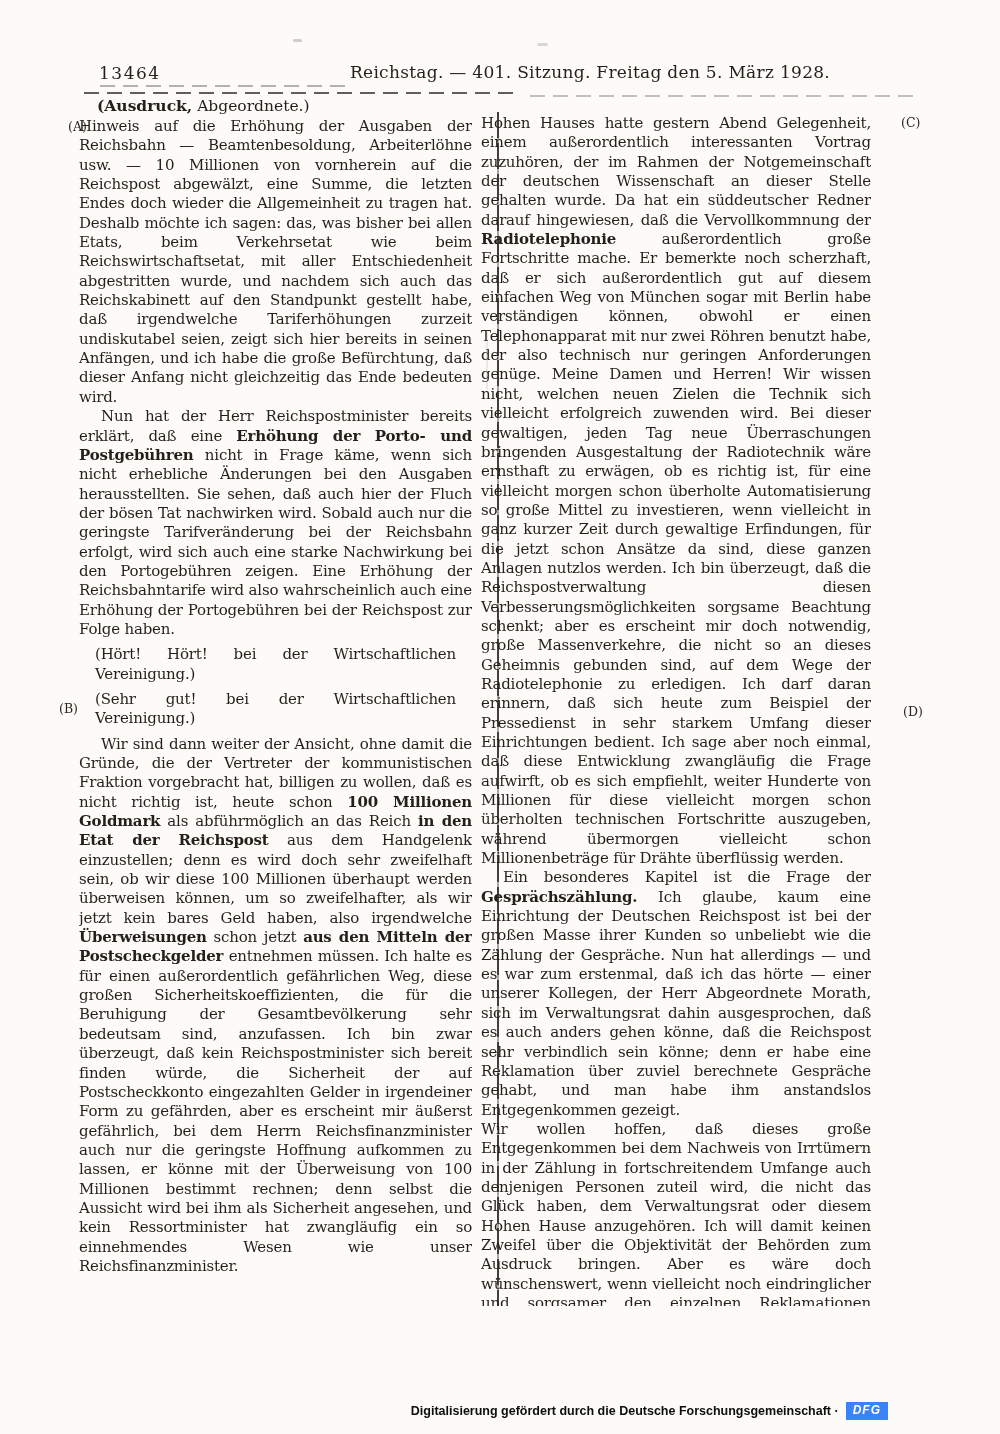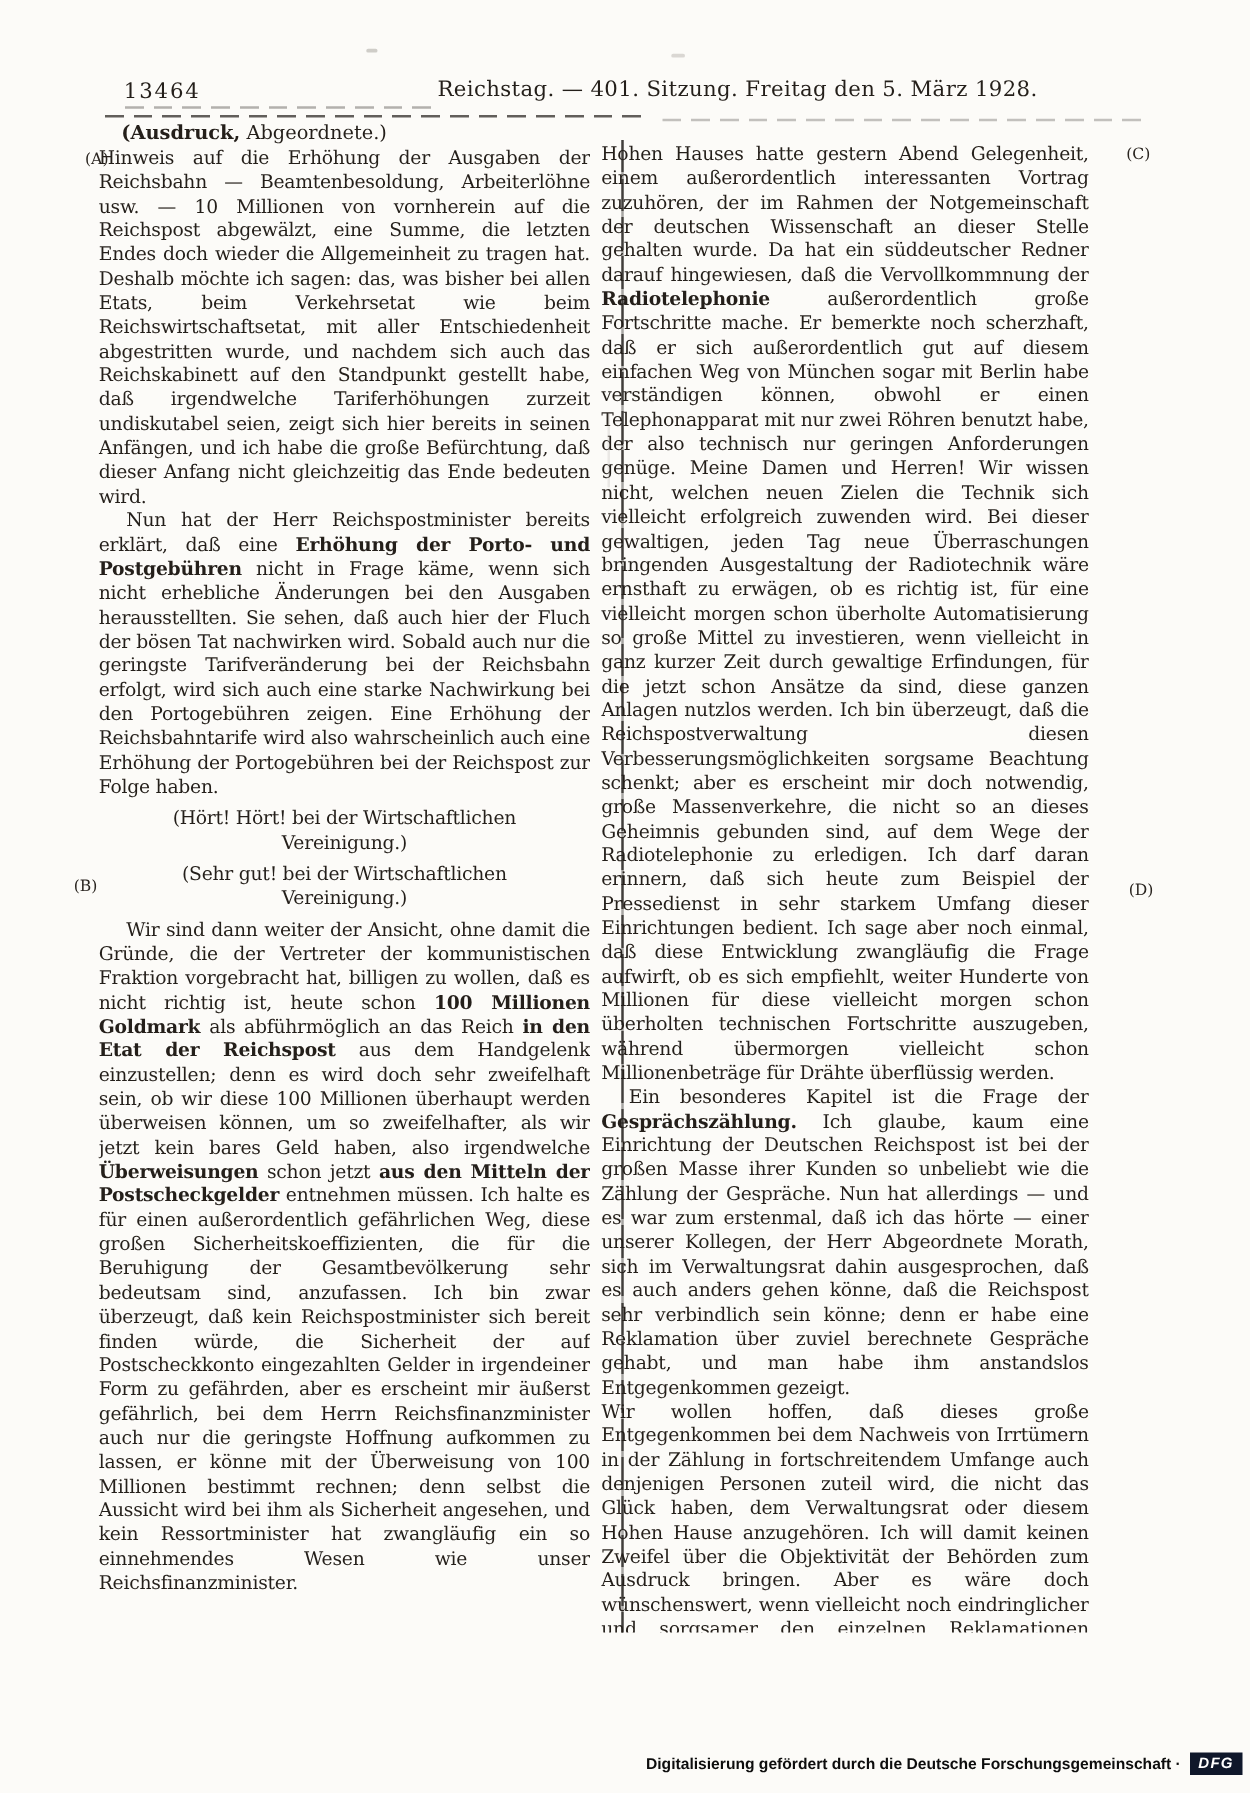--- a/index.html
+++ b/index.html
@@ -20,38 +20,38 @@
   .speaker .b{font-weight:bold;}
   
   .divider{position:absolute;left:497px;top:112px;width:2px;height:1194px;
     background:repeating-linear-gradient(180deg,#201d1a 0 26px,rgba(32,29,26,.45) 26px 31px);opacity:.85;}
   .col{position:absolute;font-size:15px;line-height:19.35px;text-align:justify;
     overflow:hidden;letter-spacing:-.2px;hyphens:auto;-webkit-hyphens:auto;}
   .col-left{left:79px;top:117px;width:393px;height:1188px;}
   .col-right{left:481px;top:114px;width:390px;height:1192px;}
   .col p{margin:0;}
   .col p.indent{text-indent:22px;}
-  .col p.interjection{text-align:center;text-indent:0;margin:6px 16px;white-space:pre-line;}
+  .col p.interjection{text-indent:0;margin:6px 16px;white-space:pre-line;}
   .b{font-weight:bold;}
   
   .marker{position:absolute;font-size:12.5px;color:#2a2520;}
   .marker-a{left:68px;top:119px;}
   .marker-b{left:59px;top:701px;}
   .marker-c{left:901px;top:115px;}
   .marker-d{left:903px;top:704px;}
   
   .speck{position:absolute;background:#9a958e;border-radius:2px;}
   .speck1{left:293px;top:39px;width:9px;height:3px;opacity:.45;}
   .speck2{left:537px;top:43px;width:11px;height:3px;opacity:.35;}
   .speck3{left:486px;top:330px;width:2px;height:60px;opacity:.18;}
   
-  .footer{position:absolute;left:0;top:1399px;width:994px;height:24px;
+  .footer{position:absolute;left:0;top:1399px;width:888px;height:24px;
     display:flex;justify-content:flex-end;align-items:center;gap:7px;
     font-family:"Liberation Sans", sans-serif;font-weight:bold;font-size:12.5px;color:#0d0d0d;}
-  .dfg-box{background:#0f172a;color:#ffffff;font-style:italic;font-weight:bold;
+  .dfg-box{background:#3b82f6;color:#ffffff;font-style:italic;font-weight:bold;
     font-size:12px;line-height:15px;padding:1px 7px 2px;letter-spacing:1px;}
 </style>
 </head>
 <body>
 
 <div class="sheet">
 
   <div class="pagenum">13464</div>
   <div class="header-title">Reichstag. — 401. Sitzung. Freitag den 5. März 1928.</div>
 

